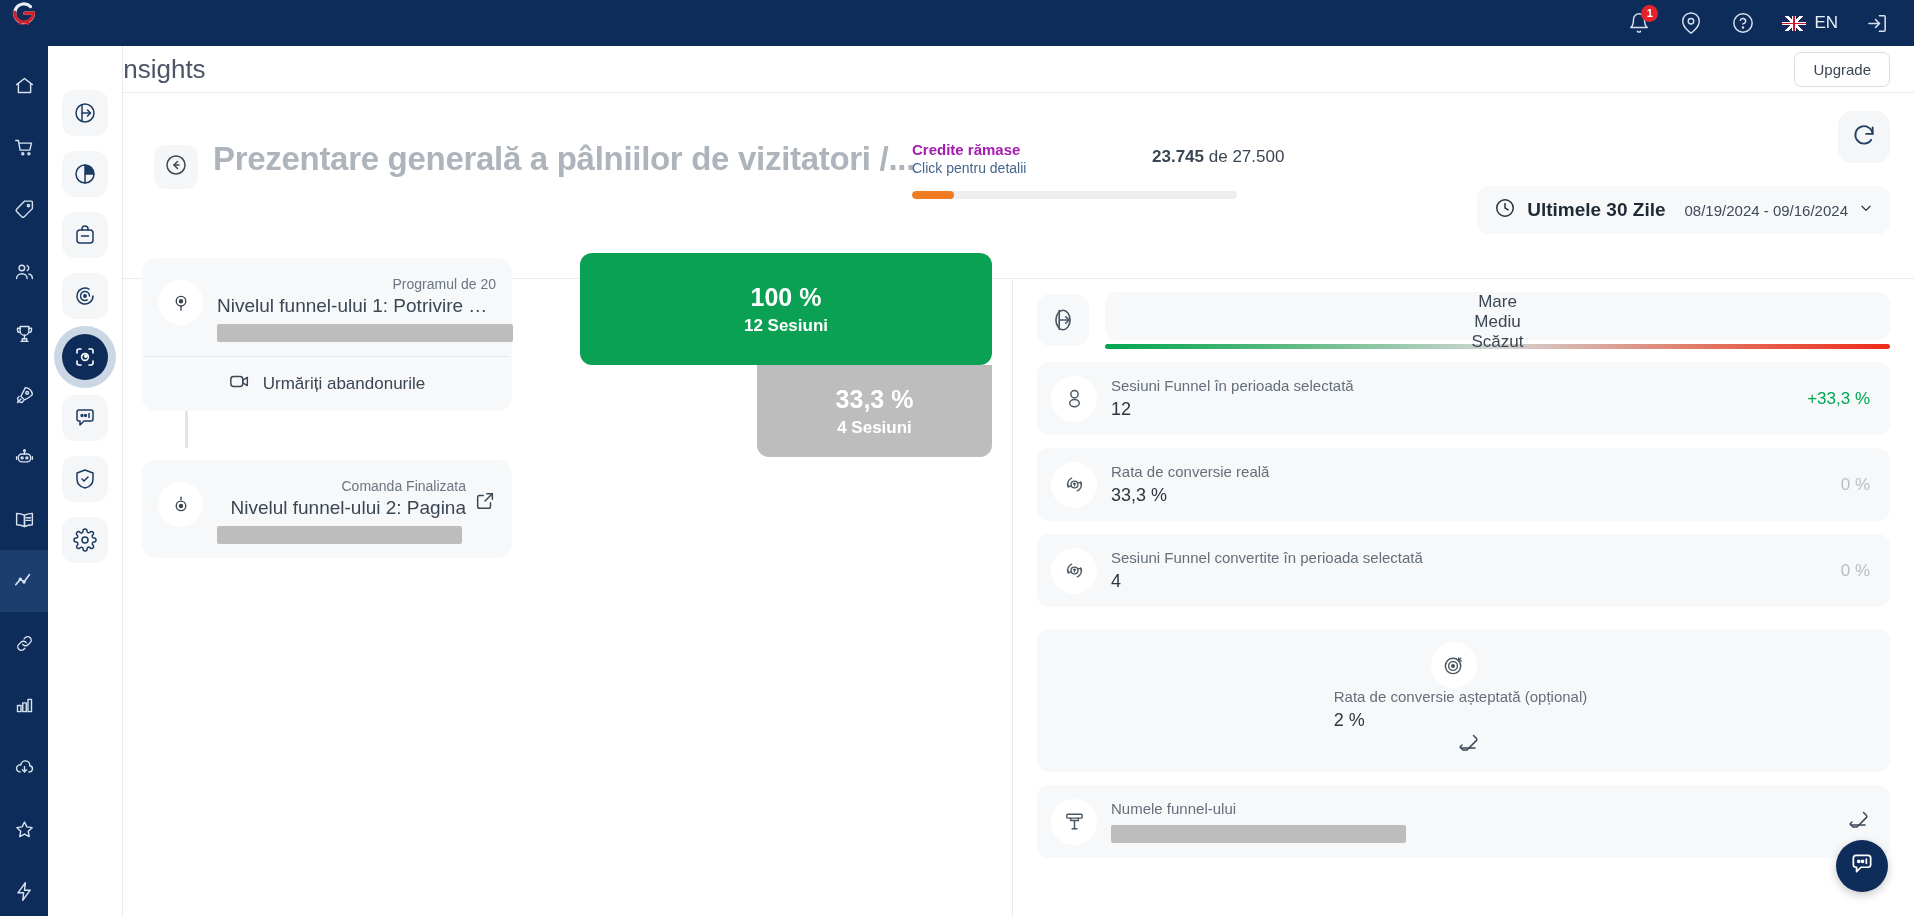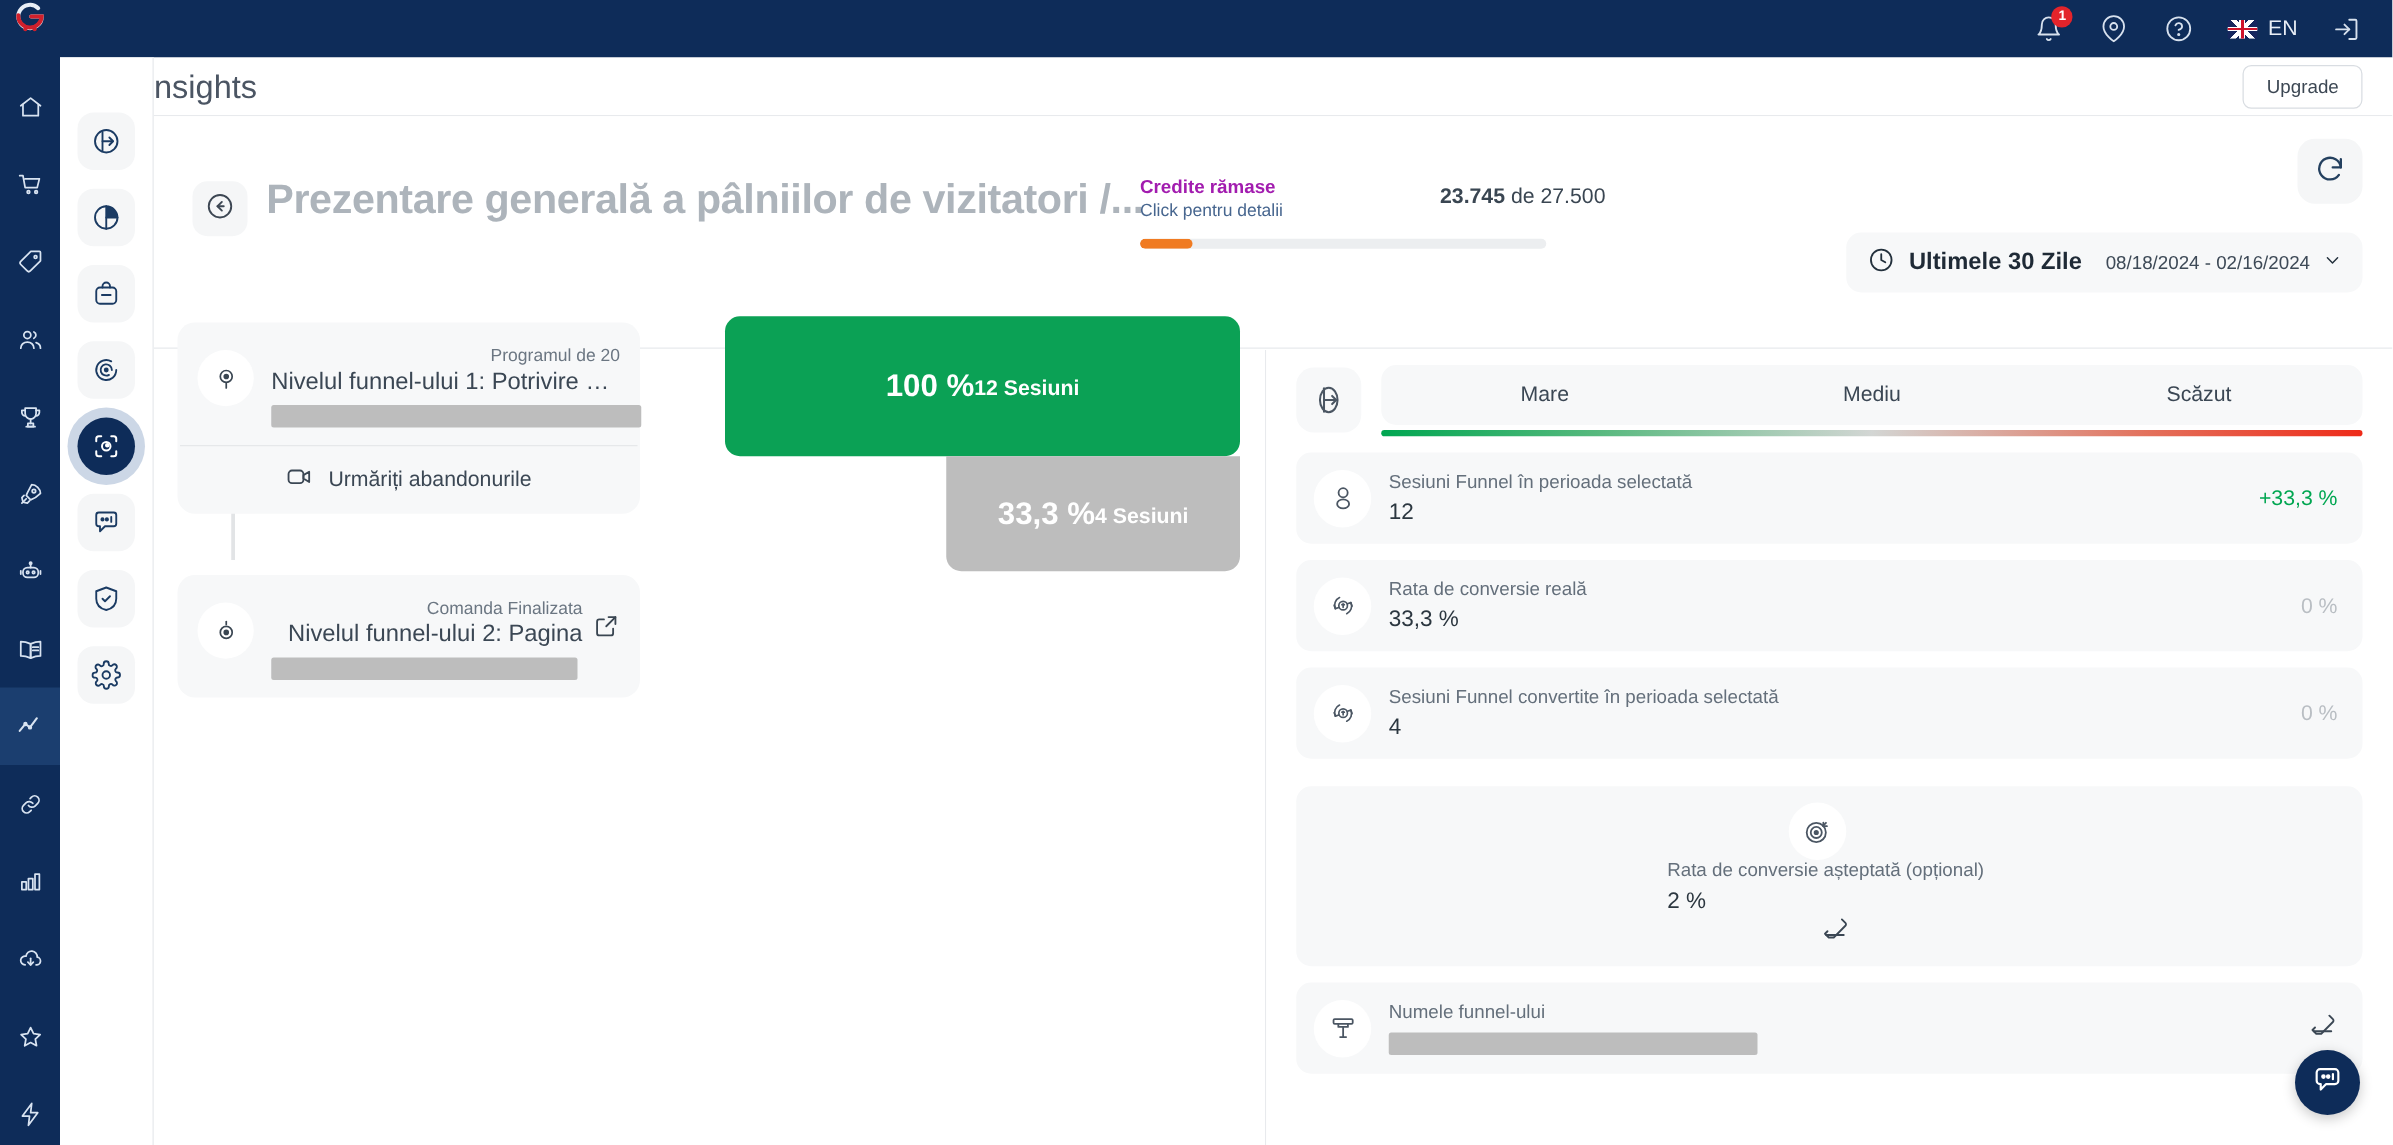--- a/index.html
+++ b/index.html
@@ -154,21 +154,21 @@
     display: flex; align-items: center; justify-content: center; gap: 12px;
     padding: 15px 0 16px 0; font-size: 17px; color: #3b4754; cursor: pointer;
   }
   .ext-btn { flex: 0 0 30px; margin-top: 14px; color: #3a4652; cursor: pointer; }
   .connector { position: absolute; left: 186px; top: 500px; width: 3px; height: 56px; background: #e2e4e6; }
 
   
   .funnel { position: absolute; left: 457px; top: -27px; width: 412px; }
   .fn-block {
     position: relative; border-radius: 12px;
-    display: flex; flex-direction: row; align-items: center; justify-content: center;
+    display: flex; flex-direction: column; align-items: center; justify-content: center;
   }
   .fn-pct { font-size: 25px; font-weight: bold; }
   .fn-sub { font-size: 17px; font-weight: bold; margin-top: 4px; }
   .fn-drop {
     position: relative; width: 412px; height: 118px;
     display: flex; flex-direction: column; align-items: center; justify-content: center;
   }
   .fn-drop .wedge {
     position: absolute; inset: 0;
     background: #fbecec;
@@ -185,21 +185,21 @@
   }
   .tabs-row { display: flex; align-items: flex-start; gap: 16px; }
   .tabs-icon {
     width: 52px; height: 52px; border-radius: 14px; background: #f7f8f9;
     display: flex; align-items: center; justify-content: center; color: #4b5663; flex: 0 0 52px;
     margin-top: 2px;
   }
   .tabs { flex: 1; }
   .tabs-inner {
     background: #f7f8f9; border-radius: 12px; height: 48px;
-    display: flex; align-items: center;
+    display: flex; align-items: center; flex-direction: column;
   }
   .tab { flex: 1; text-align: center; font-size: 17px; color: #3b4754; cursor: pointer; }
   .tab-bar { height: 5px; border-radius: 3px; margin-top: 4px;
     background: linear-gradient(to right, #00a651 0%, #57b97e 22%, #d3d6d4 50%, #e3715c 78%, #ee2b19 100%); }
 
   .mrow {
     display: flex; align-items: center; background: #f7f8f9; border-radius: 12px;
     padding: 13px 20px 13px 14px; margin-top: 13px; min-height: 73px;
   }
   .mrow .mic {
@@ -493,21 +493,21 @@
     </div>
 
     <div class="daterange">
       <span>
         <svg width="22" height="22" viewBox="0 0 24 24" fill="none" stroke="#23303c" stroke-width="1.6" stroke-linecap="round" stroke-linejoin="round">
             <circle cx="12" cy="12" r="9"></circle>
             <path d="M12 7v5l3.5 2"></path>
           </svg>
       </span>
       <span class="dr-label">Ultimele 30 Zile</span>
-      <span class="dr-dates">08/18/2024 - 02/16/2024</span>
+      <span class="dr-dates">08/19/2024 - 09/16/2024</span>
       <span>
         <svg width="14" height="14" viewBox="0 0 24 24" fill="none" stroke="#23303c" stroke-width="2" stroke-linecap="round" stroke-linejoin="round">
             <path d="M5 9l7 7 7-7"></path>
           </svg>
       </span>
     </div>
   </div>
 
   <div class="steps-col">
 

